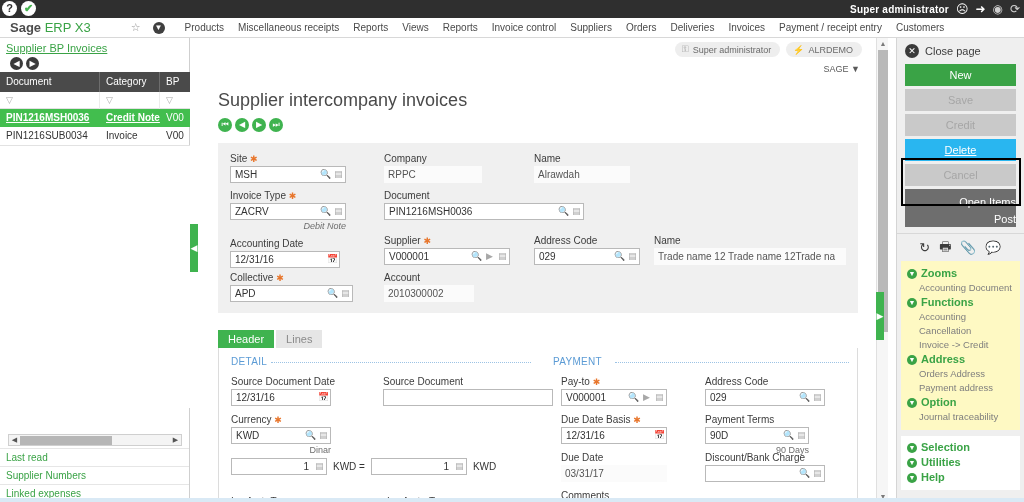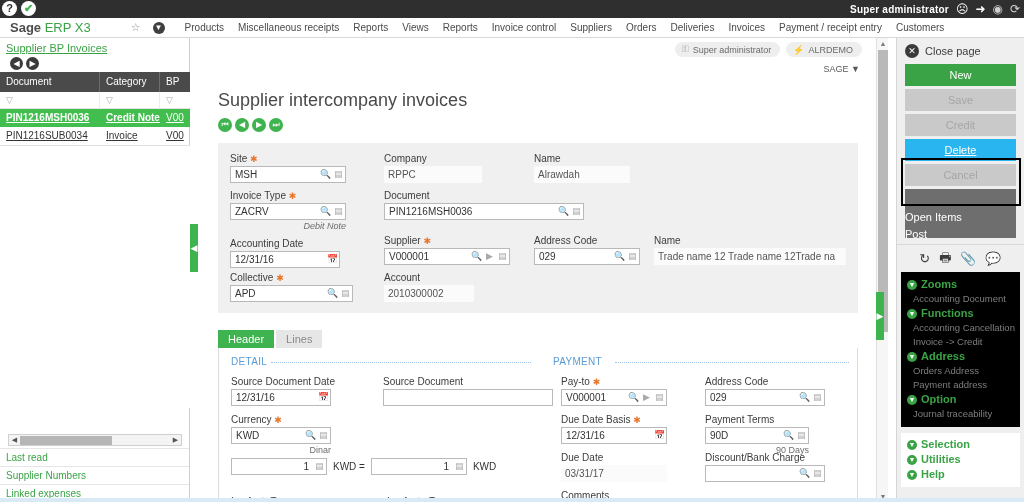--- a/index.html
+++ b/index.html
@@ -76,21 +76,21 @@
   .col-cat { width: 60px; }
   .col-bp  { width: 30px; border-right: none !important; }
   .lp-filter { display: flex; height: 17px; border-bottom: 1px solid #e2e2e2; background:#fff;}
   .lp-filter div {
     height: 17px; line-height: 17px; padding-left: 6px; color: #a9a9a9; font-size: 9px;
     border-right: 1px solid #ececec;
   }
   .lp-row { display: flex; height: 18px; align-items: center; font-size: 10px; }
   .lp-row.sel { background: #42be4e; color: #ffffff; }
   .lp-row.sel .cell-doc, .lp-row.sel .cell-cat { text-decoration: underline; font-weight: bold; }
-  .lp-row div { height: 18px; line-height: 18px; padding-left: 6px; overflow: hidden; white-space: nowrap; text-decoration: underline; }
+  .lp-row div { height: 18px; line-height: 18px; padding-left: 6px; overflow: hidden; white-space: nowrap; }
   .lp-body { border-bottom: 1px solid #e2e2e2; }
   .lp-spacer { height: 262px; background: #fff; }
 
   .lp-hscroll {
     position: absolute; left: 8px; bottom: 56px; width: 174px; height: 12px;
     border: 1px solid #cfcfcf; background: #f4f4f4; display: flex; align-items: center;
   }
   .lp-hscroll .arr { width: 11px; text-align: center; font-size: 7px; color: #555; }
   .lp-hscroll .thumb { height: 9px; width: 92px; background: #b6b6b6; }
   .lp-links { position: absolute; left: 0; bottom: 0; width: 189px; }
@@ -202,39 +202,39 @@
     text-align: center; font-size: 11px; cursor: pointer;
   }
   .abtn.primary { background: #3aa346; color: #ffffff; }
   .abtn.disabled { background: #c9c9c9; color: #a6a6a6; cursor: default; }
   .abtn.active { background: #29b6f0; color: #ffffff; text-decoration: underline; }
   .focusbox {
     position: absolute; left: 4px; top: 120px; width: 120px; height: 48px;
     border: 2px solid #000000; pointer-events: none;
   }
   .abtn.dark {
-    background: #6e6e6e; color: #ffffff; height: 49px; line-height: 17px;
-    padding-top: 20px; text-align: left;
+    background: #6e6e6e; color: #ffffff; height: 38px; line-height: 17px;
+    padding-top: 5px; text-align: right;
   }
   .toolrow {
     display: flex; align-items: center; gap: 9px; justify-content: center;
     height: 24px; margin-top: 6px; border-top: 1px solid #d8d8d8; padding-top: 4px;
   }
   .toolrow .t { color: #3c3c3c; font-size: 13px; cursor: pointer; }
-  .menublock { background: #000000; margin: 4px 4px 0 4px; padding: 5px 0 6px 0; }
+  .menublock { background: #fef9c3; margin: 4px 4px 0 4px; padding: 5px 0 6px 0; }
   .mgroup {
     display: flex; align-items: center; gap: 4px; padding-left: 6px;
     font-size: 11px; font-weight: bold; color: #3aa346; cursor: pointer; line-height: 15px;
   }
   .mdot {
     width: 10px; height: 10px; border-radius: 50%; background: #3aa346;
     color: #fff; font-size: 7px; line-height: 10px; text-align: center;
   }
   .mitem {
-    padding-left: 12px; font-size: 9.5px; color: #7e7e7e; line-height: 14px; cursor: pointer;
+    padding-left: 18px; font-size: 9.5px; color: #7e7e7e; line-height: 14px; cursor: pointer;
   }
   .menublock2 { background: #ffffff; margin: 6px 4px 0 4px; padding: 4px 0 5px 0; }
 
   
   .vscroll {
     position: absolute; left: 876px; top: 38px; width: 12px; height: 464px;
     background: #f6f6f6; border-left: 1px solid #e0e0e0;
   }
   .vscroll .arr {
     width: 12px; height: 11px; line-height: 11px; text-align: center;

